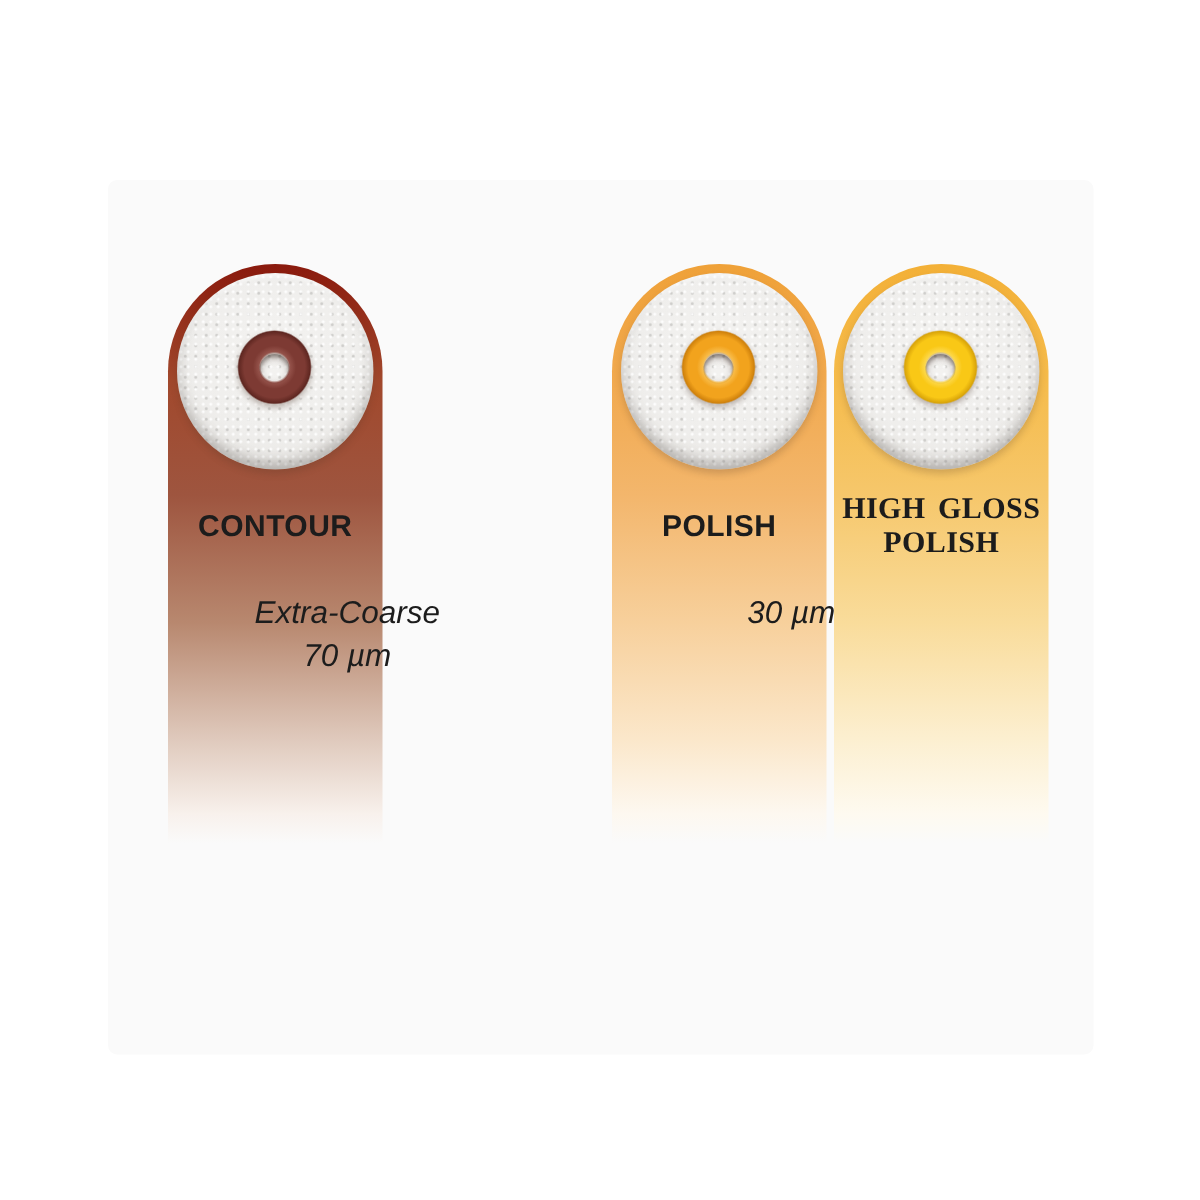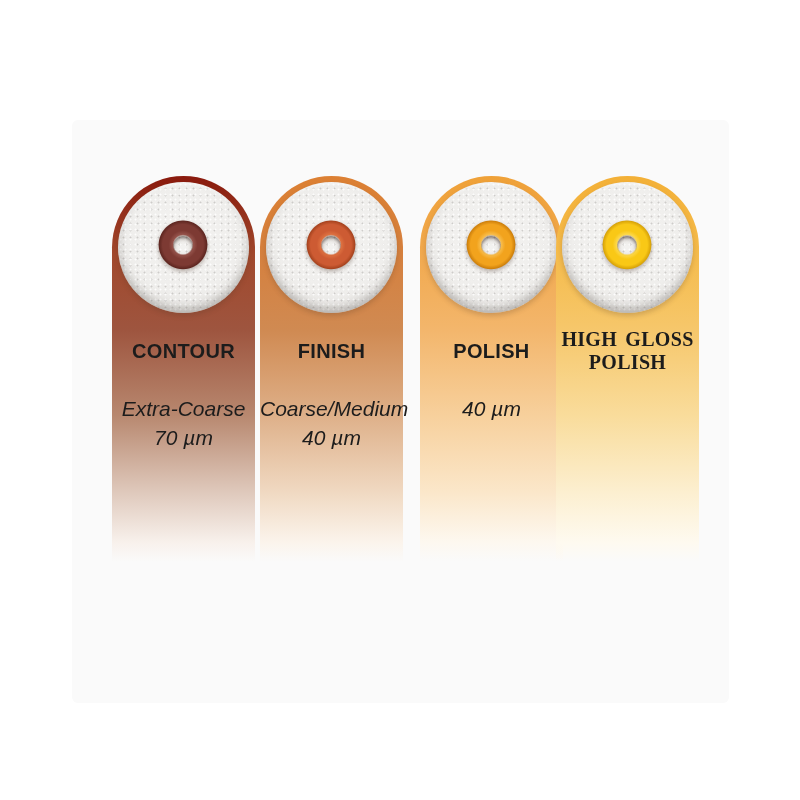--- a/index.html
+++ b/index.html
@@ -37,21 +37,21 @@
     position:absolute;left:17px;top:16px;width:20px;height:20px;border-radius:50%;
     box-shadow:inset 0 2px 3px rgba(40,30,25,0.38);
   }
   .step-label{
     position:absolute;left:2px;top:152px;width:139px;height:46px;
     display:flex;align-items:center;justify-content:center;text-align:center;
     font-size:20px;font-weight:bold;line-height:23px;letter-spacing:0.3px;word-spacing:3px;
   }
   .grit-block{
     position:absolute;left:0;top:218px;width:143px;text-align:center;
-    font-style:italic;font-size:21px;line-height:29px;
+    font-style:italic;font-size:21px;line-height:29px;padding-left:48px;
   }
   .grit-name{white-space:nowrap;}
 </style>
 </head>
 <body>
 
 <div class="stage">
   <div class="card" style="background: rgb(250, 250, 250);"></div>
 
   <div class="column col-0" style="background: linear-gradient(rgb(138, 26, 13) 0%, rgb(161, 72, 44) 20%, rgb(158, 85, 63) 40%, rgb(184, 136, 111) 62%, rgb(223, 201, 188) 82%, rgb(248, 241, 236) 95%, rgba(255, 255, 255, 0) 100%);">
@@ -60,42 +60,30 @@
         <div class="hole-shadow"></div>
       </div>
     </div>
     <div class="step-label">CONTOUR</div>
     <div class="grit-block">
       <div class="grit-name">Extra-Coarse</div>
       <div class="grit-size">70 µm</div>
     </div>
   </div>
 
-  <div class="column col-1" style="background: linear-gradient(rgb(220, 128, 51) 0%, rgb(213, 128, 62) 20%, rgb(208, 138, 82) 40%, rgb(222, 176, 137) 62%, rgb(240, 217, 194) 82%, rgb(251, 244, 236) 95%, rgba(255, 255, 255, 0) 100%);">
-    <div class="disc">
-      <div class="ring" style="background: radial-gradient(circle closest-side at 50% 46%, rgba(0, 0, 0, 0) 0px, rgba(0, 0, 0, 0) 36%, rgb(221, 112, 64) 42%, rgb(205, 91, 51) 58%, rgb(205, 91, 51) 82%, rgb(168, 68, 31) 96%, rgba(0, 0, 0, 0) 100%);">
-        <div class="hole-shadow"></div>
-      </div>
-    </div>
-    <div class="step-label">FINISH</div>
-    <div class="grit-block">
-      <div class="grit-name">Coarse/Medium</div>
-      <div class="grit-size">40 µm</div>
-    </div>
-  </div>
 
-  <div class="column col-2" style="background: linear-gradient(rgb(239, 161, 56) 0%, rgb(241, 169, 78) 20%, rgb(243, 182, 108) 40%, rgb(247, 208, 156) 62%, rgb(251, 231, 202) 82%, rgb(253, 248, 240) 95%, rgba(255, 255, 255, 0) 100%); margin-left: 12px;">
+  <div class="column col-2" style="background: linear-gradient(rgb(239, 161, 56) 0%, rgb(241, 169, 78) 20%, rgb(243, 182, 108) 40%, rgb(247, 208, 156) 62%, rgb(251, 231, 202) 82%, rgb(253, 248, 240) 95%, rgba(255, 255, 255, 0) 100%);">
     <div class="disc">
       <div class="ring" style="background: radial-gradient(circle closest-side at 50% 46%, rgba(0, 0, 0, 0) 0px, rgba(0, 0, 0, 0) 36%, rgb(248, 188, 74) 42%, rgb(242, 163, 29) 58%, rgb(242, 163, 29) 82%, rgb(207, 129, 12) 96%, rgba(0, 0, 0, 0) 100%);">
         <div class="hole-shadow"></div>
       </div>
     </div>
     <div class="step-label">POLISH</div>
     <div class="grit-block">
-      <div class="grit-size">40 µm</div>
+      <div class="grit-size">30 µm</div>
     </div>
   </div>
 
   <div class="column col-3" style="background: linear-gradient(rgb(243, 176, 55) 0%, rgb(245, 187, 75) 20%, rgb(246, 199, 107) 40%, rgb(249, 220, 155) 62%, rgb(252, 239, 208) 82%, rgb(254, 250, 240) 95%, rgba(255, 255, 255, 0) 100%);">
     <div class="disc">
       <div class="ring" style="background: radial-gradient(circle closest-side at 50% 46%, rgba(0, 0, 0, 0) 0px, rgba(0, 0, 0, 0) 36%, rgb(253, 216, 74) 42%, rgb(249, 200, 22) 58%, rgb(249, 200, 22) 82%, rgb(217, 164, 9) 96%, rgba(0, 0, 0, 0) 100%);">
         <div class="hole-shadow"></div>
       </div>
     </div>
     <div class="step-label">HIGH GLOSS POLISH</div>

